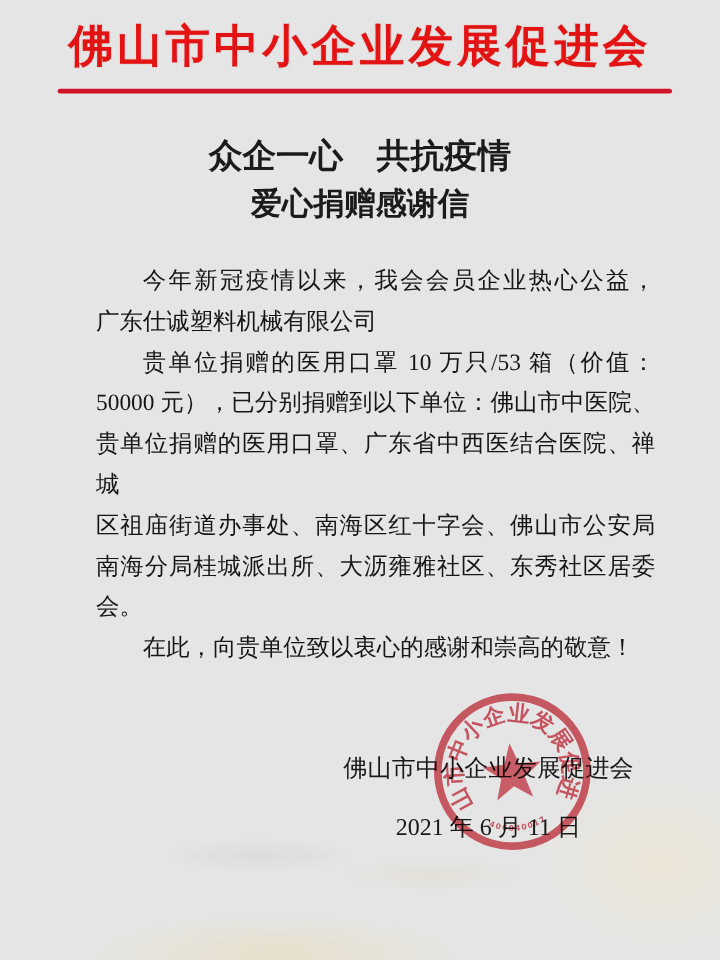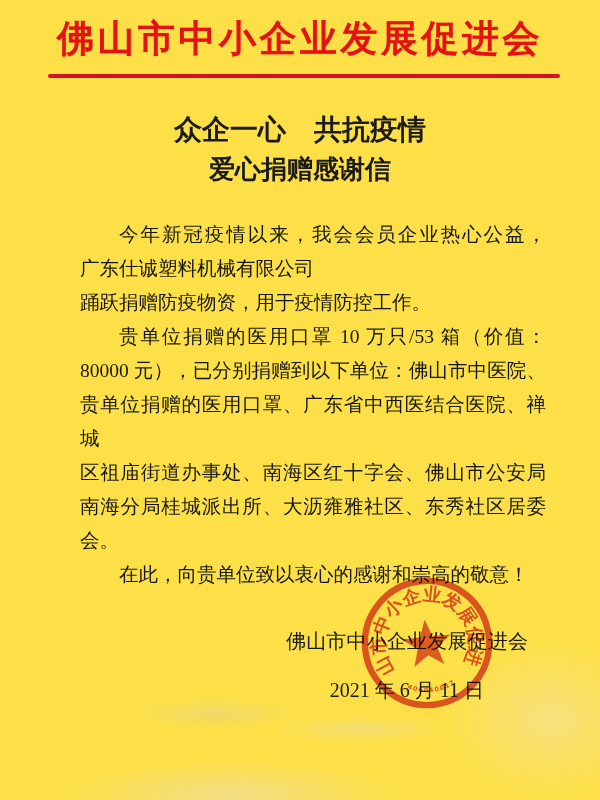--- a/index.html
+++ b/index.html
@@ -1,19 +1,19 @@
 <!DOCTYPE html>
 <html><head>
 <meta charset="utf-8">
 <style>
   html,body{margin:0;padding:0;}
   body{width:600px;height:800px;background:#ffffff;}
   .page{
     position:relative;width:600px;height:800px;overflow:hidden;
-    background:#fde047;
+    background:#e5e5e5;
     font-family:"Liberation Serif","DejaVu Serif",serif;
     color:#161616;
   }
   
   .blob{position:absolute;pointer-events:none;}
   .blob1{left:60px;top:760px;width:340px;height:70px;
     background:radial-gradient(ellipse at center, rgba(233,219,182,.55), rgba(233,219,182,0) 70%);}
   .blob2{left:440px;top:640px;width:220px;height:160px;
     background:radial-gradient(ellipse at center, rgba(241,228,193,.45), rgba(241,228,193,0) 70%);}
   .blob3{left:130px;top:698px;width:170px;height:30px;
@@ -78,23 +78,22 @@
 
   <div class="org-title">佛山市中小企业发展促进会</div>
   <div class="header-rule"></div>
 
   <div class="letter-title">众企一心　共抗疫情</div>
   <div class="letter-subtitle">爱心捐赠感谢信</div>
 
   <div class="body-text">
     <div class="line indent flush">今年新冠疫情以来，我会会员企业热心公益，</div>
     <div class="line">广东仕诚塑料机械有限公司</div>
-    <div class="line">踊跃捐赠防疫物资，用于疫情防控工作。</div>
     <div class="line indent flush">贵单位捐赠的医用口罩 10 万只/53 箱（价值：</div>
-    <div class="line flush">80000 元），已分别捐赠到以下单位：佛山市中医院、</div>
+    <div class="line flush">50000 元），已分别捐赠到以下单位：佛山市中医院、</div>
     <div class="line flush">贵单位捐赠的医用口罩、广东省中西医结合医院、禅城</div>
     <div class="line flush">区祖庙街道办事处、南海区红十字会、佛山市公安局</div>
     <div class="line flush">南海分局桂城派出所、大沥雍雅社区、东秀社区居委</div>
     <div class="line">会。</div>
     <div class="line indent">在此，向贵单位致以衷心的感谢和崇高的敬意！</div>
   </div>
 
   <div class="signature-line">佛山市中小企业发展促进会</div>
   <div class="date-line">2021 年 6 月 11 日</div>
 

